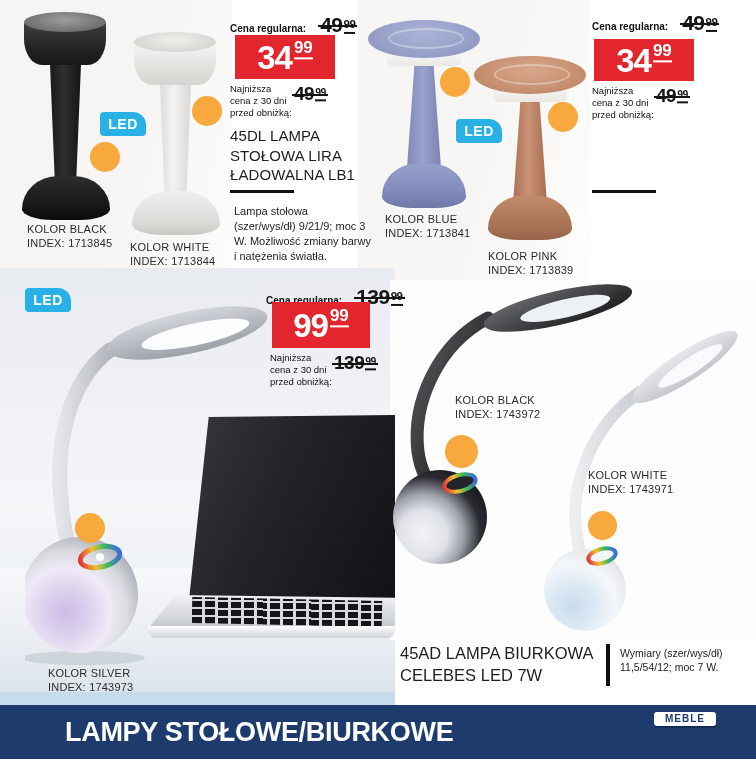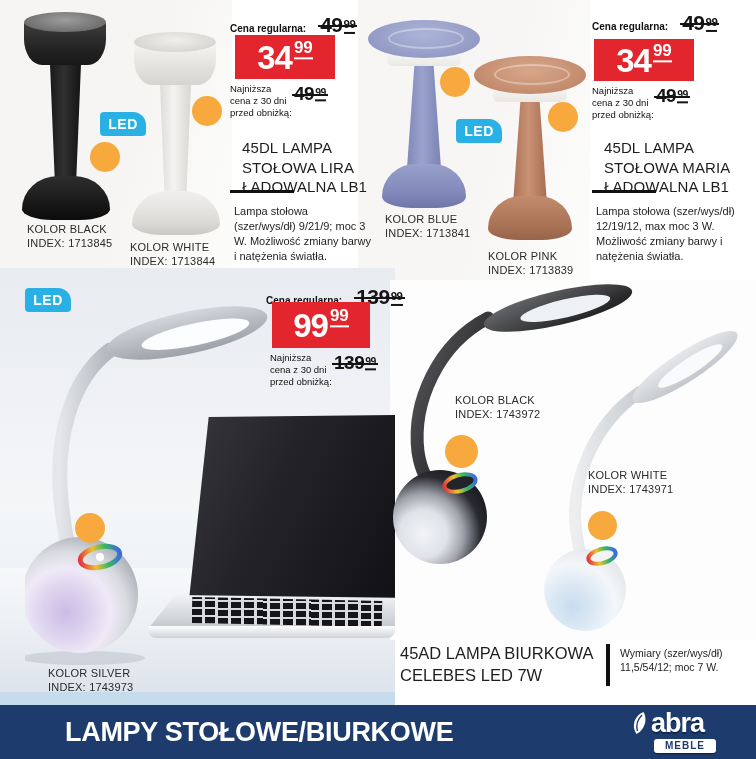--- a/index.html
+++ b/index.html
@@ -40,21 +40,21 @@
   .promo-zl { font-size:33px; font-weight:700; letter-spacing:-1px; line-height:1; }
   .promo-box .gr { font-size:17px; border-bottom:2.5px solid #fff; transform:translateY(-0.45em); margin-left:2px; }
   .lowest-row { position:absolute; display:flex; align-items:flex-start; z-index:7; }
   .lowest-label { width:64px; font-size:9.5px; line-height:1.25; color:#111; }
   .lowest-row .struck { font-size:19px; margin-top:1px; }
 
   
   .info { position:absolute; z-index:7; }
   .info-tl { left:228px; top:14px; width:140px; height:252px; }
   .info-tr { left:592px; top:12px; width:164px; height:252px; }
-  .p-title { position:absolute; margin:12px; font-size:15px; font-weight:400; color:#1e1e1e;
+  .p-title { position:absolute; margin:0; font-size:15px; font-weight:400; color:#1e1e1e;
     line-height:1.3; letter-spacing:.1px; }
   .h-divider { position:absolute; width:64px; height:3px; background:#101010; }
   .p-desc { position:absolute; margin:4px; font-size:11px; color:#1e1e1e; line-height:1.35; }
 
   .info-br { left:400px; top:640px; width:356px; height:62px; z-index:7; position:absolute; }
   .title-celebes { position:absolute; left:0; top:2px; width:204px; font-size:16.5px; font-weight:400;
     color:#1e1e1e; line-height:1.35; margin:0; }
   .v-divider { position:absolute; left:206px; top:4px; width:4px; height:42px; background:#101010; }
   .desc-celebes { position:absolute; left:220px; top:6px; width:136px; font-size:10.5px; color:#1e1e1e;
     line-height:1.35; margin:0; }
@@ -216,23 +216,21 @@
       <span class="struck"><span>49</span><span class="gr">99</span></span>
     </div>
     <div class="promo-box" style="left:2px; top:27px; width:100px; height:42px;">
       <span class="promo-zl">34</span>
         <span class="gr">99</span>
     </div>
     <div class="lowest-row" style="left:0; top:73px;">
       <span class="lowest-label">Najniższa cena z 30 dni przed obniżką:</span>
       <span class="struck"><span>49</span><span class="gr">99</span></span>
     </div>
-    <h3 class="p-title" style="left:0; top:114px; width:160px;">45DL LAMPA STOŁOWA MARIA ŁADOWALNA LB1</h3>
     <div class="h-divider" style="left:0; top:178px;"></div>
-    <p class="p-desc" style="left:0; top:188px; width:152px;">Lampa stołowa (szer/wys/dł) 12/19/12, max moc 3 W. Możliwość zmiany barwy i natężenia światła.</p>
   </section>
 
   <section class="photo-bl">
     <div class="table-band"></div>
     <div class="photo-strip"></div>
 
     <div class="laptop-screen"></div>
     <div class="laptop-base"></div>
     <div class="laptop-keys"></div>
     <div class="laptop-front"></div>
@@ -382,24 +380,17 @@
 
   <section class="info-br">
     <h3 class="title-celebes">45AD LAMPA BIURKOWA CELEBES LED 7W</h3>
     <div class="v-divider"></div>
     <p class="desc-celebes">Wymiary (szer/wys/dł) 11,5/54/12; moc 7 W.</p>
   </section>
 
   <footer class="footer">
     <div class="footer-title">LAMPY STOŁOWE/BIURKOWE</div>
     <div class="brand">
-      <div class="brand-row">
-        <svg class="leaf" viewBox="0 0 20 25">
-          <path d="M13.5 1 C 4.5 4.5, 1 15, 6.5 23 C 14.5 19, 18 8.5, 13.5 1 Z" fill="#ffffff"></path>
-          <path d="M12 4 C 7 9, 6 15, 7.5 20" stroke="#1d3c6d" stroke-width="1.4" fill="none"></path>
-        </svg>
-        <span class="brand-name">abra</span>
-      </div>
       <div class="brand-sub">MEBLE</div>
     </div>
   </footer>
 
 </div>
 
 </body></html>

